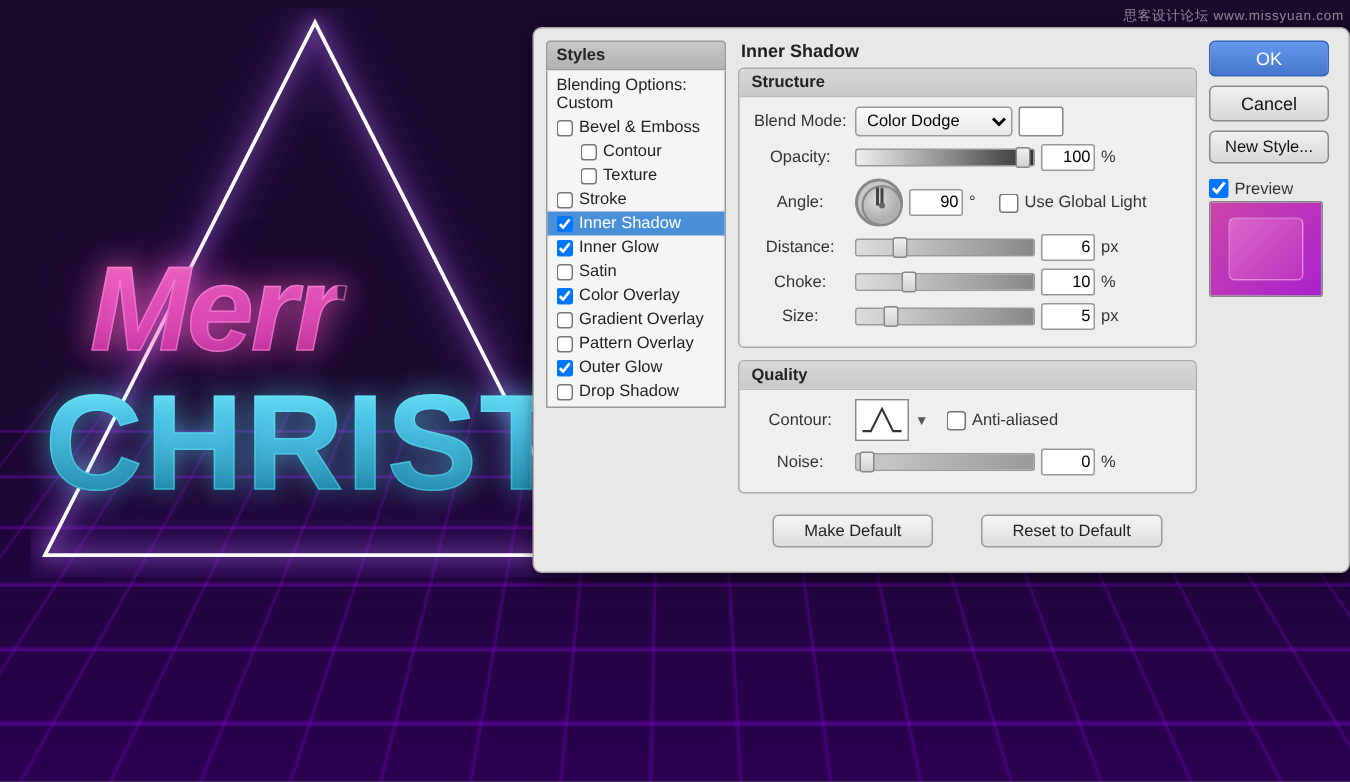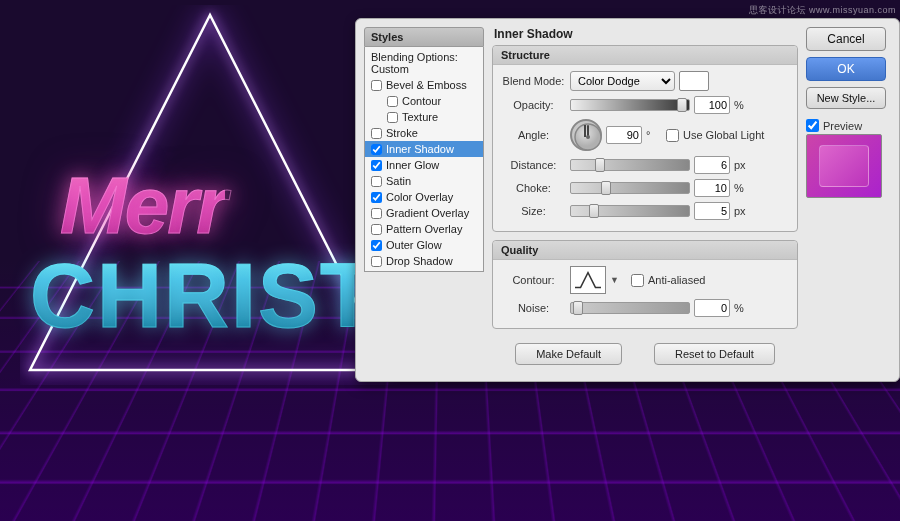--- a/index.html
+++ b/index.html
@@ -621,22 +621,22 @@
       </div>
 
       <div class="action-buttons">
         <button class="btn-action">Make Default</button>
         <button class="btn-action">Reset to Default</button>
       </div>
 
     </div>
 
     <div class="buttons-panel">
+      <button class="btn btn-default">OK</button>
       <button class="btn">Cancel</button>
-      <button class="btn btn-default">OK</button>
       <button class="btn btn-new">New Style...</button>
 
       <div class="preview-area">
         <div class="preview-label">
           <input type="checkbox" checked="" style="">
           <span>Preview</span>
         </div>
         <div class="preview-box">
           <div class="preview-inner"></div>
         </div>

